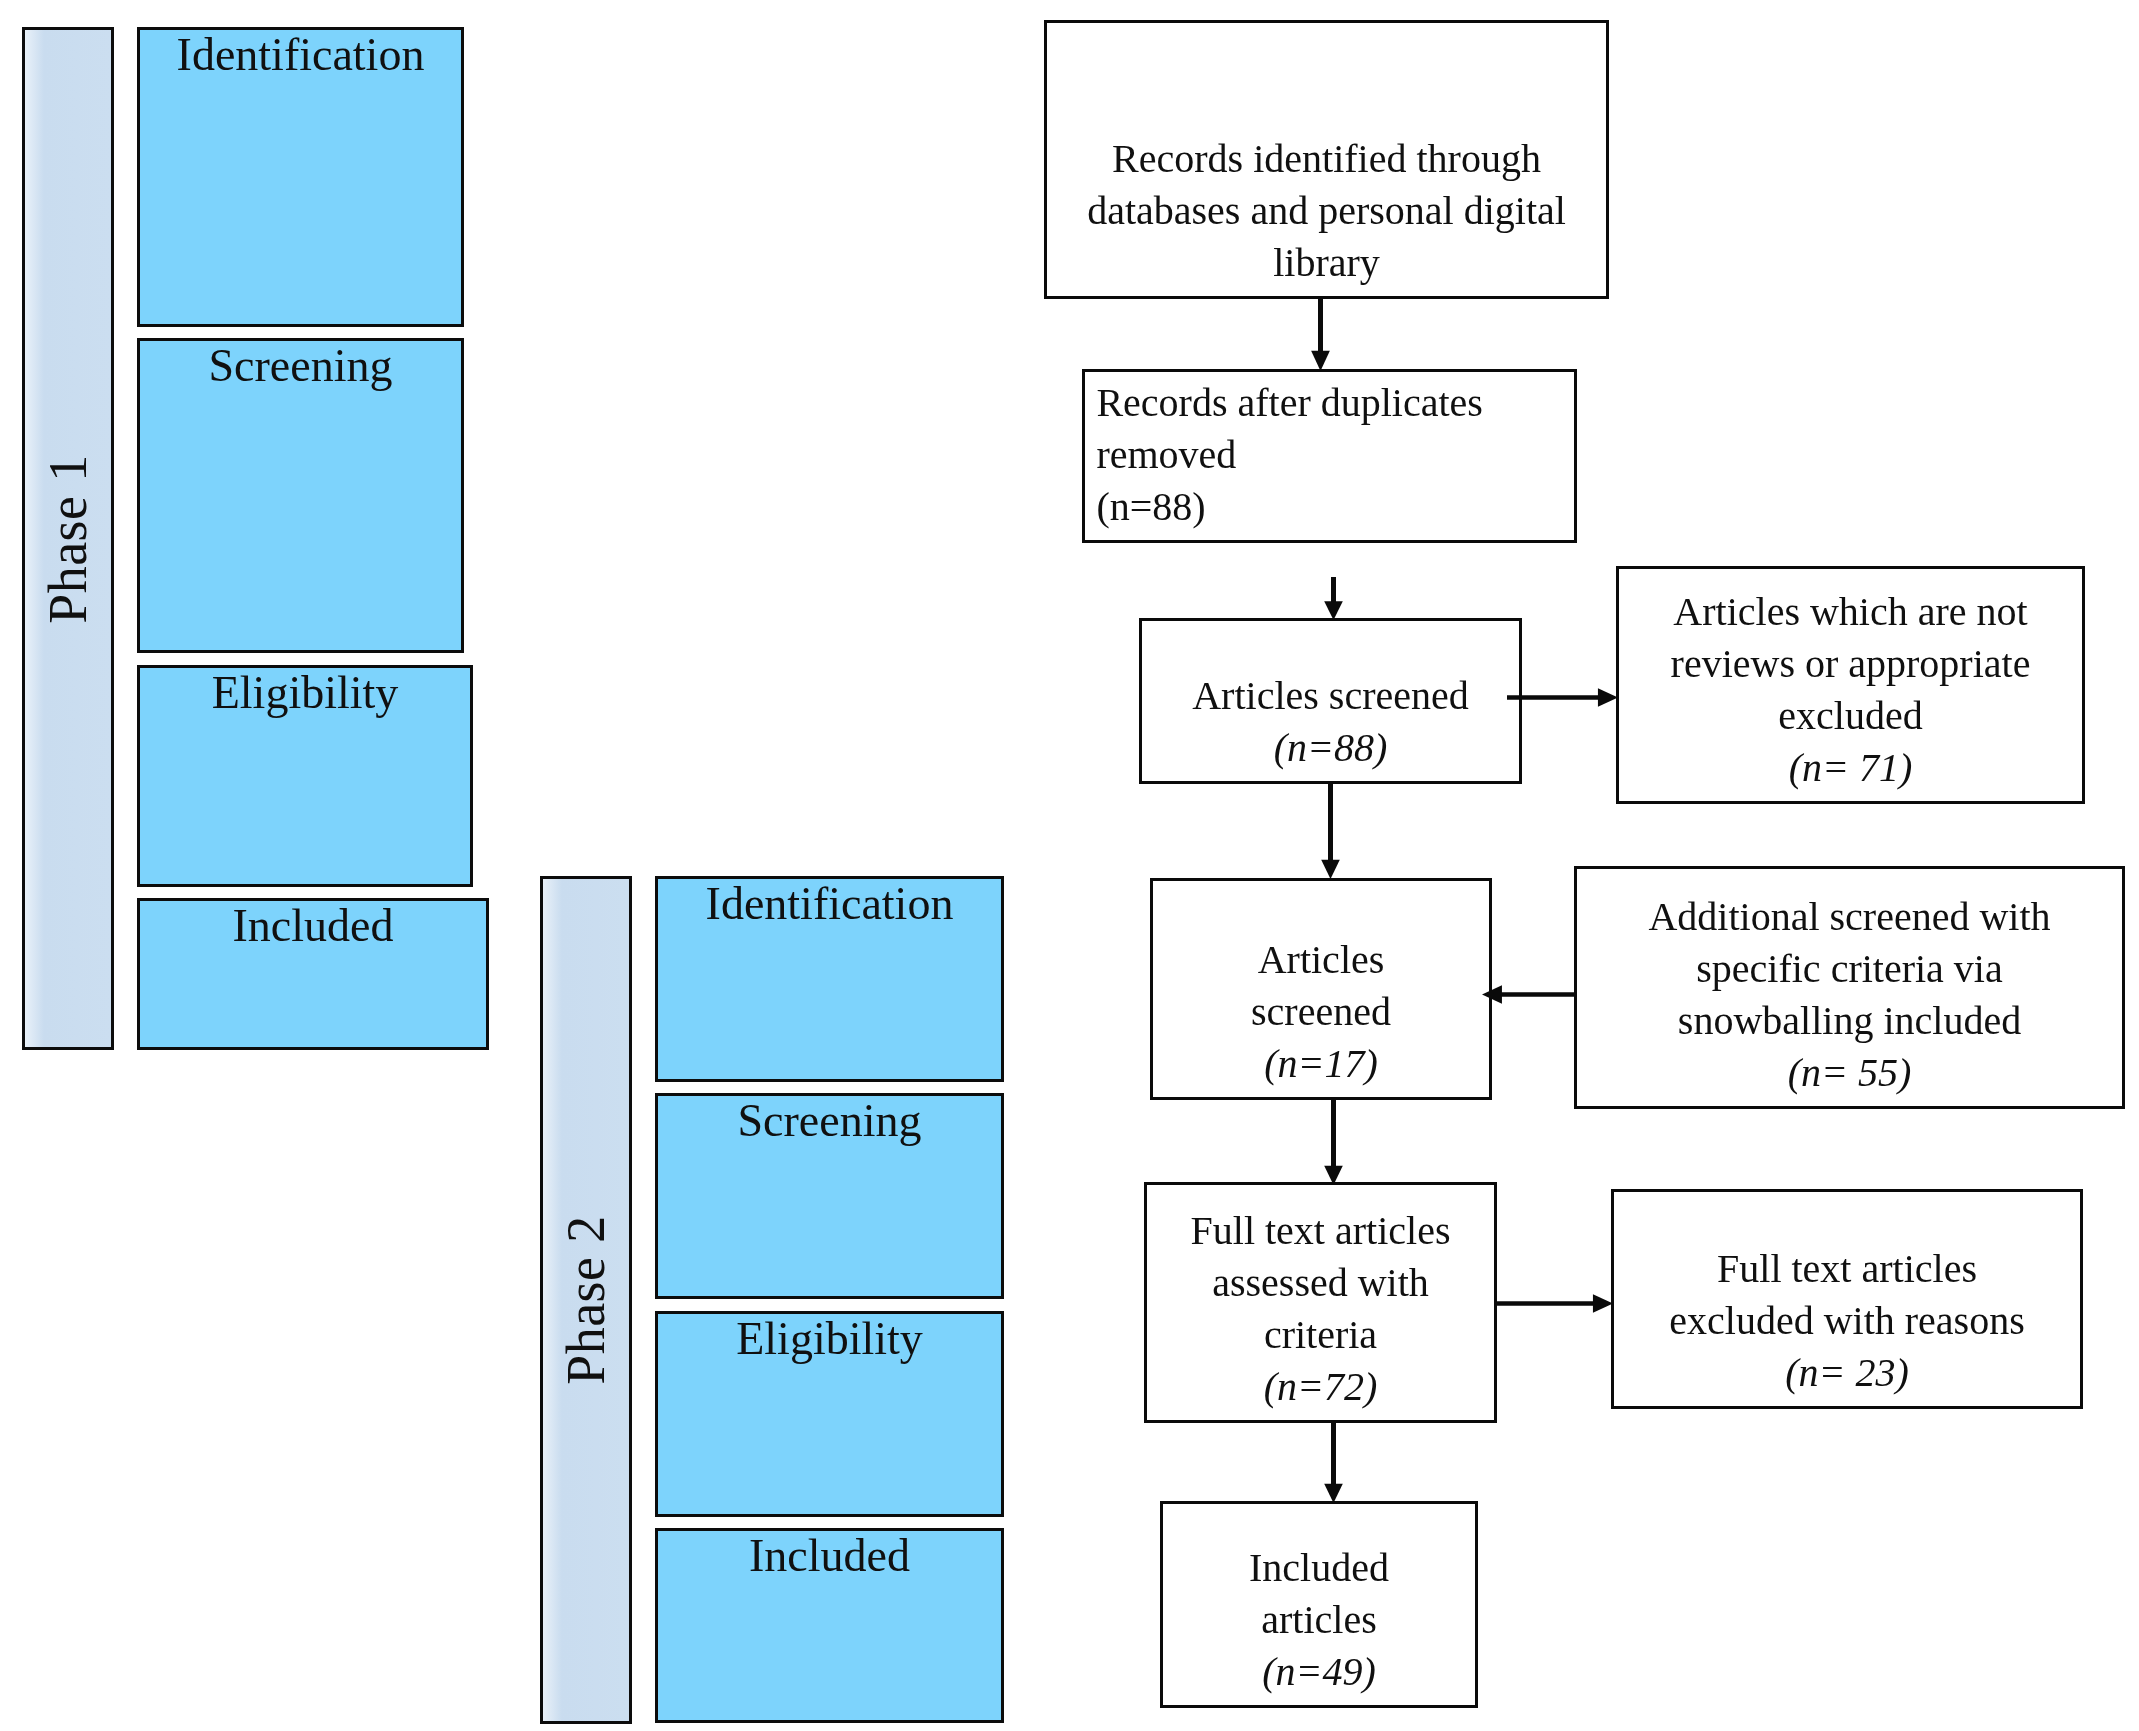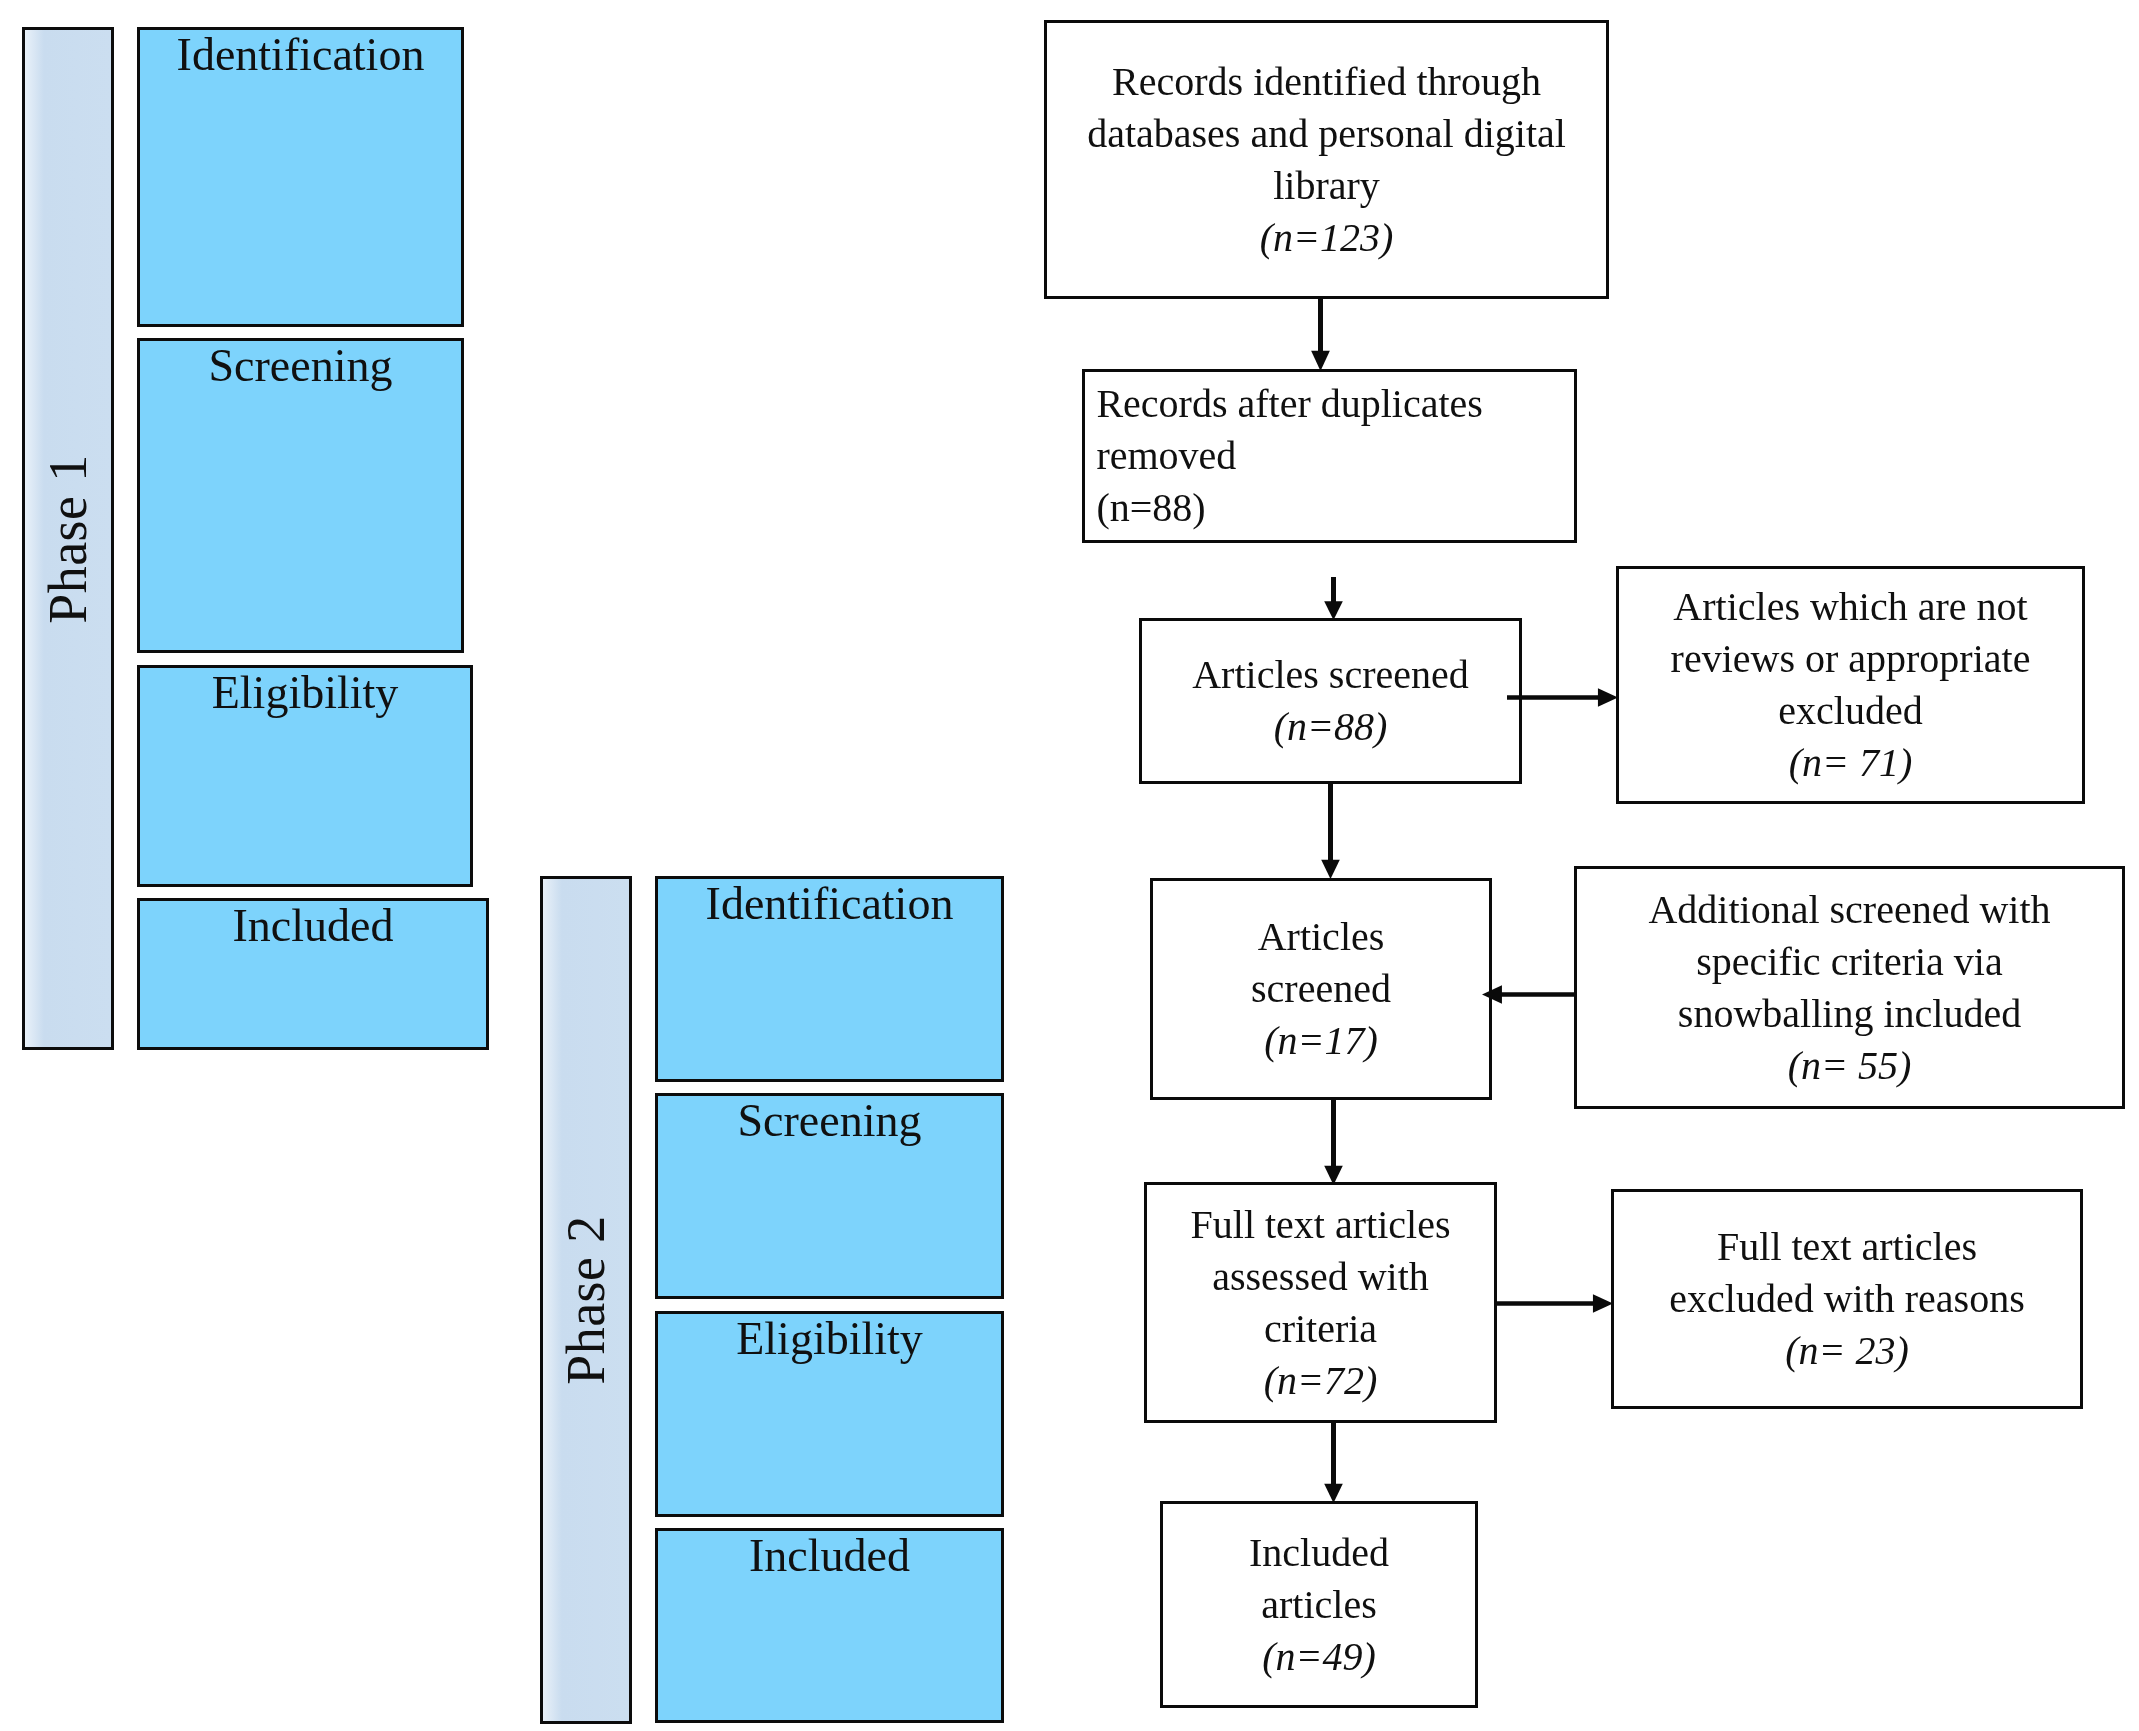--- a/index.html
+++ b/index.html
@@ -53,21 +53,21 @@
     text-align:center;
   }
 
   
   .flow-box{
     position:absolute;
     box-sizing:border-box;
     border:3.6px solid #0a0a0a;
     background:#ffffff;
     display:flex;
-    align-items:center;
+    align-items:flex-end;
     justify-content:center;
     padding:7.2px 11.4px;
   }
   .flow-box .flow-text{
     font-size:40px;
     line-height:1.30;
     text-align:center;
     color:#101010;
     width:100%;
   }
@@ -122,21 +122,20 @@
 
   <div class="stage-box" style="left:655px; top:1528px; width:349px; height:195px;">
     <span class="stage-label">Included</span>
   </div>
 
   <div class="flow-box" style="left:1044px; top:20px; width:565px; height:279px;">
     <span class="flow-text">
       <span class="ln">Records identified  through</span>
       <span class="ln">databases and personal digital</span>
       <span class="ln">library</span>
-      <span class="ln it">(n=123)</span>
     </span>
   </div>
 
   <div class="conn" style="left:1306px; top:299px; width:29px; height:72px;">
     <svg width="29" height="72" viewBox="0 0 40 100">
       <line x1="20" y1="0" x2="20" y2="84" stroke="#0a0a0a" stroke-width="7"></line>
       <polygon points="20,100 7,72 33,72" fill="#0a0a0a"></polygon>
     </svg>
   </div>
 

